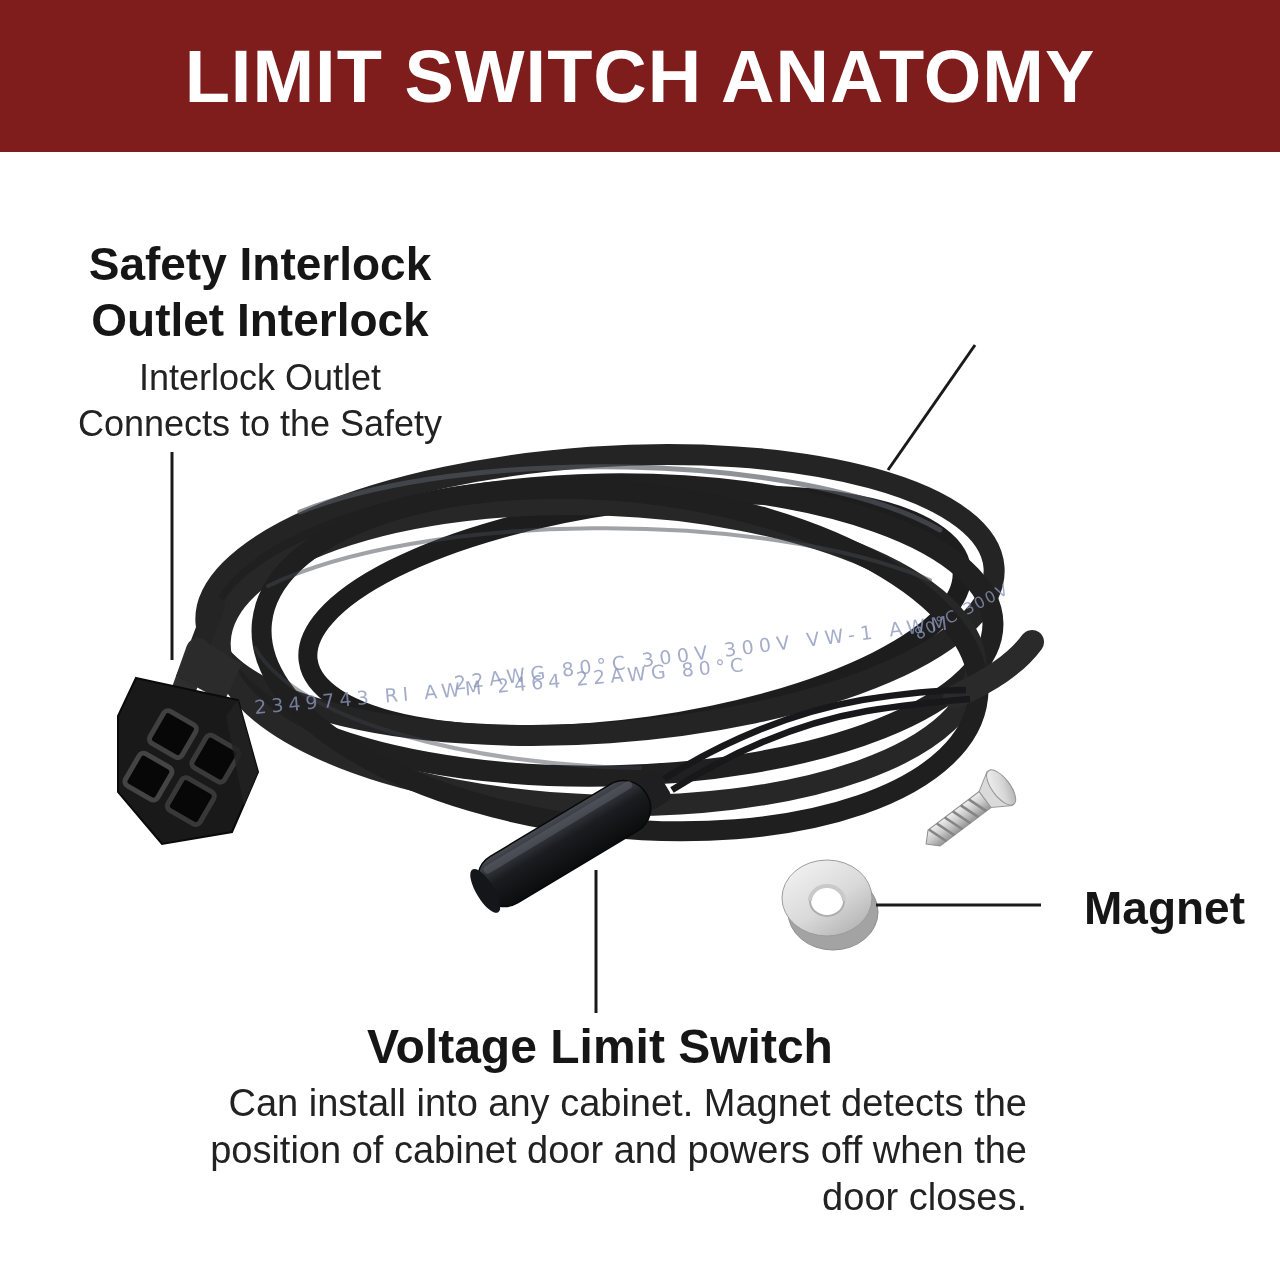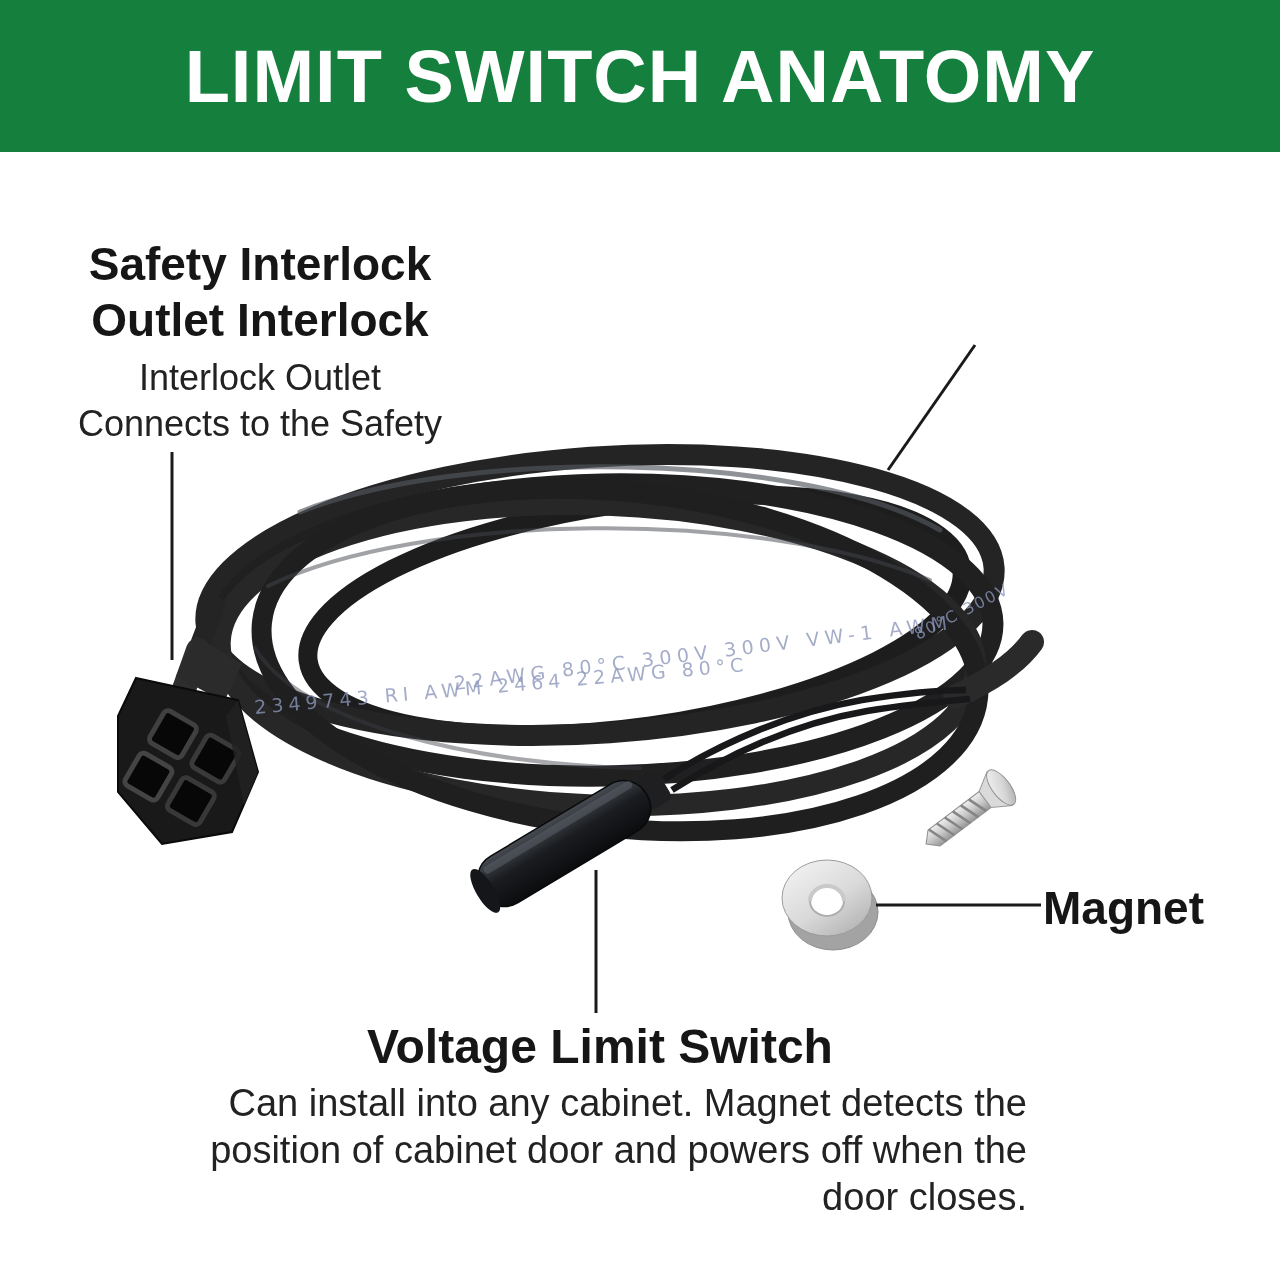--- a/index.html
+++ b/index.html
@@ -16,34 +16,34 @@
     font-size:74px;font-weight:700;letter-spacing:1px;white-space:nowrap;
   }
   
   .label-block{position:absolute;text-align:center;}
   .lbl-title{font-size:46px;font-weight:700;line-height:56px;color:#161616;}
   .lbl-desc{font-size:36px;font-weight:400;line-height:46px;color:#222222;margin-top:7px;}
   .connector-block{left:30px;top:236px;width:460px;}
   .cable-block{left:795px;top:236px;width:460px;}
   .cable-block .lbl-title{white-space:nowrap;}
   .magnet-block{left:1043px;top:880px;text-align:left;}
-  .magnet-block .lbl-title{white-space:nowrap;}
+  .magnet-block .lbl-title{white-space:nowrap;margin-left:41px;}
   .switch-title-block{left:185px;top:1018px;width:830px;}
   .switch-title-block .lbl-title{font-size:48px;line-height:58px;}
   .switch-desc-block{left:177px;top:1080px;width:850px;text-align:right;}
   .switch-desc-block .lbl-desc{font-size:38px;line-height:47px;margin-top:0;}
   svg.illustration{position:absolute;left:0;top:0;}
   .cable-print{font-family:"DejaVu Sans", sans-serif;fill:#8b96bb;opacity:.78;}
 </style>
 </head>
 <body>
 
 <div class="canvas">
 
-  <div class="banner" style="background: #15803d; color: rgb(255, 255, 255);">
+  <div class="banner" style="background: #7f1d1d; color: rgb(255, 255, 255);">
     <div class="banner-title">LIMIT SWITCH ANATOMY</div>
   </div>
 
   <svg class="illustration" width="1280" height="1280" viewBox="0 0 1280 1280">
     <defs>
       <linearGradient id="gradSwitch" x1="0" y1="0" x2="0" y2="1">
         <stop offset="0" stop-color="#474b52"></stop>
         <stop offset="0.45" stop-color="#1a1c1f"></stop>
         <stop offset="1" stop-color="#0b0c0e"></stop>
       </linearGradient>

